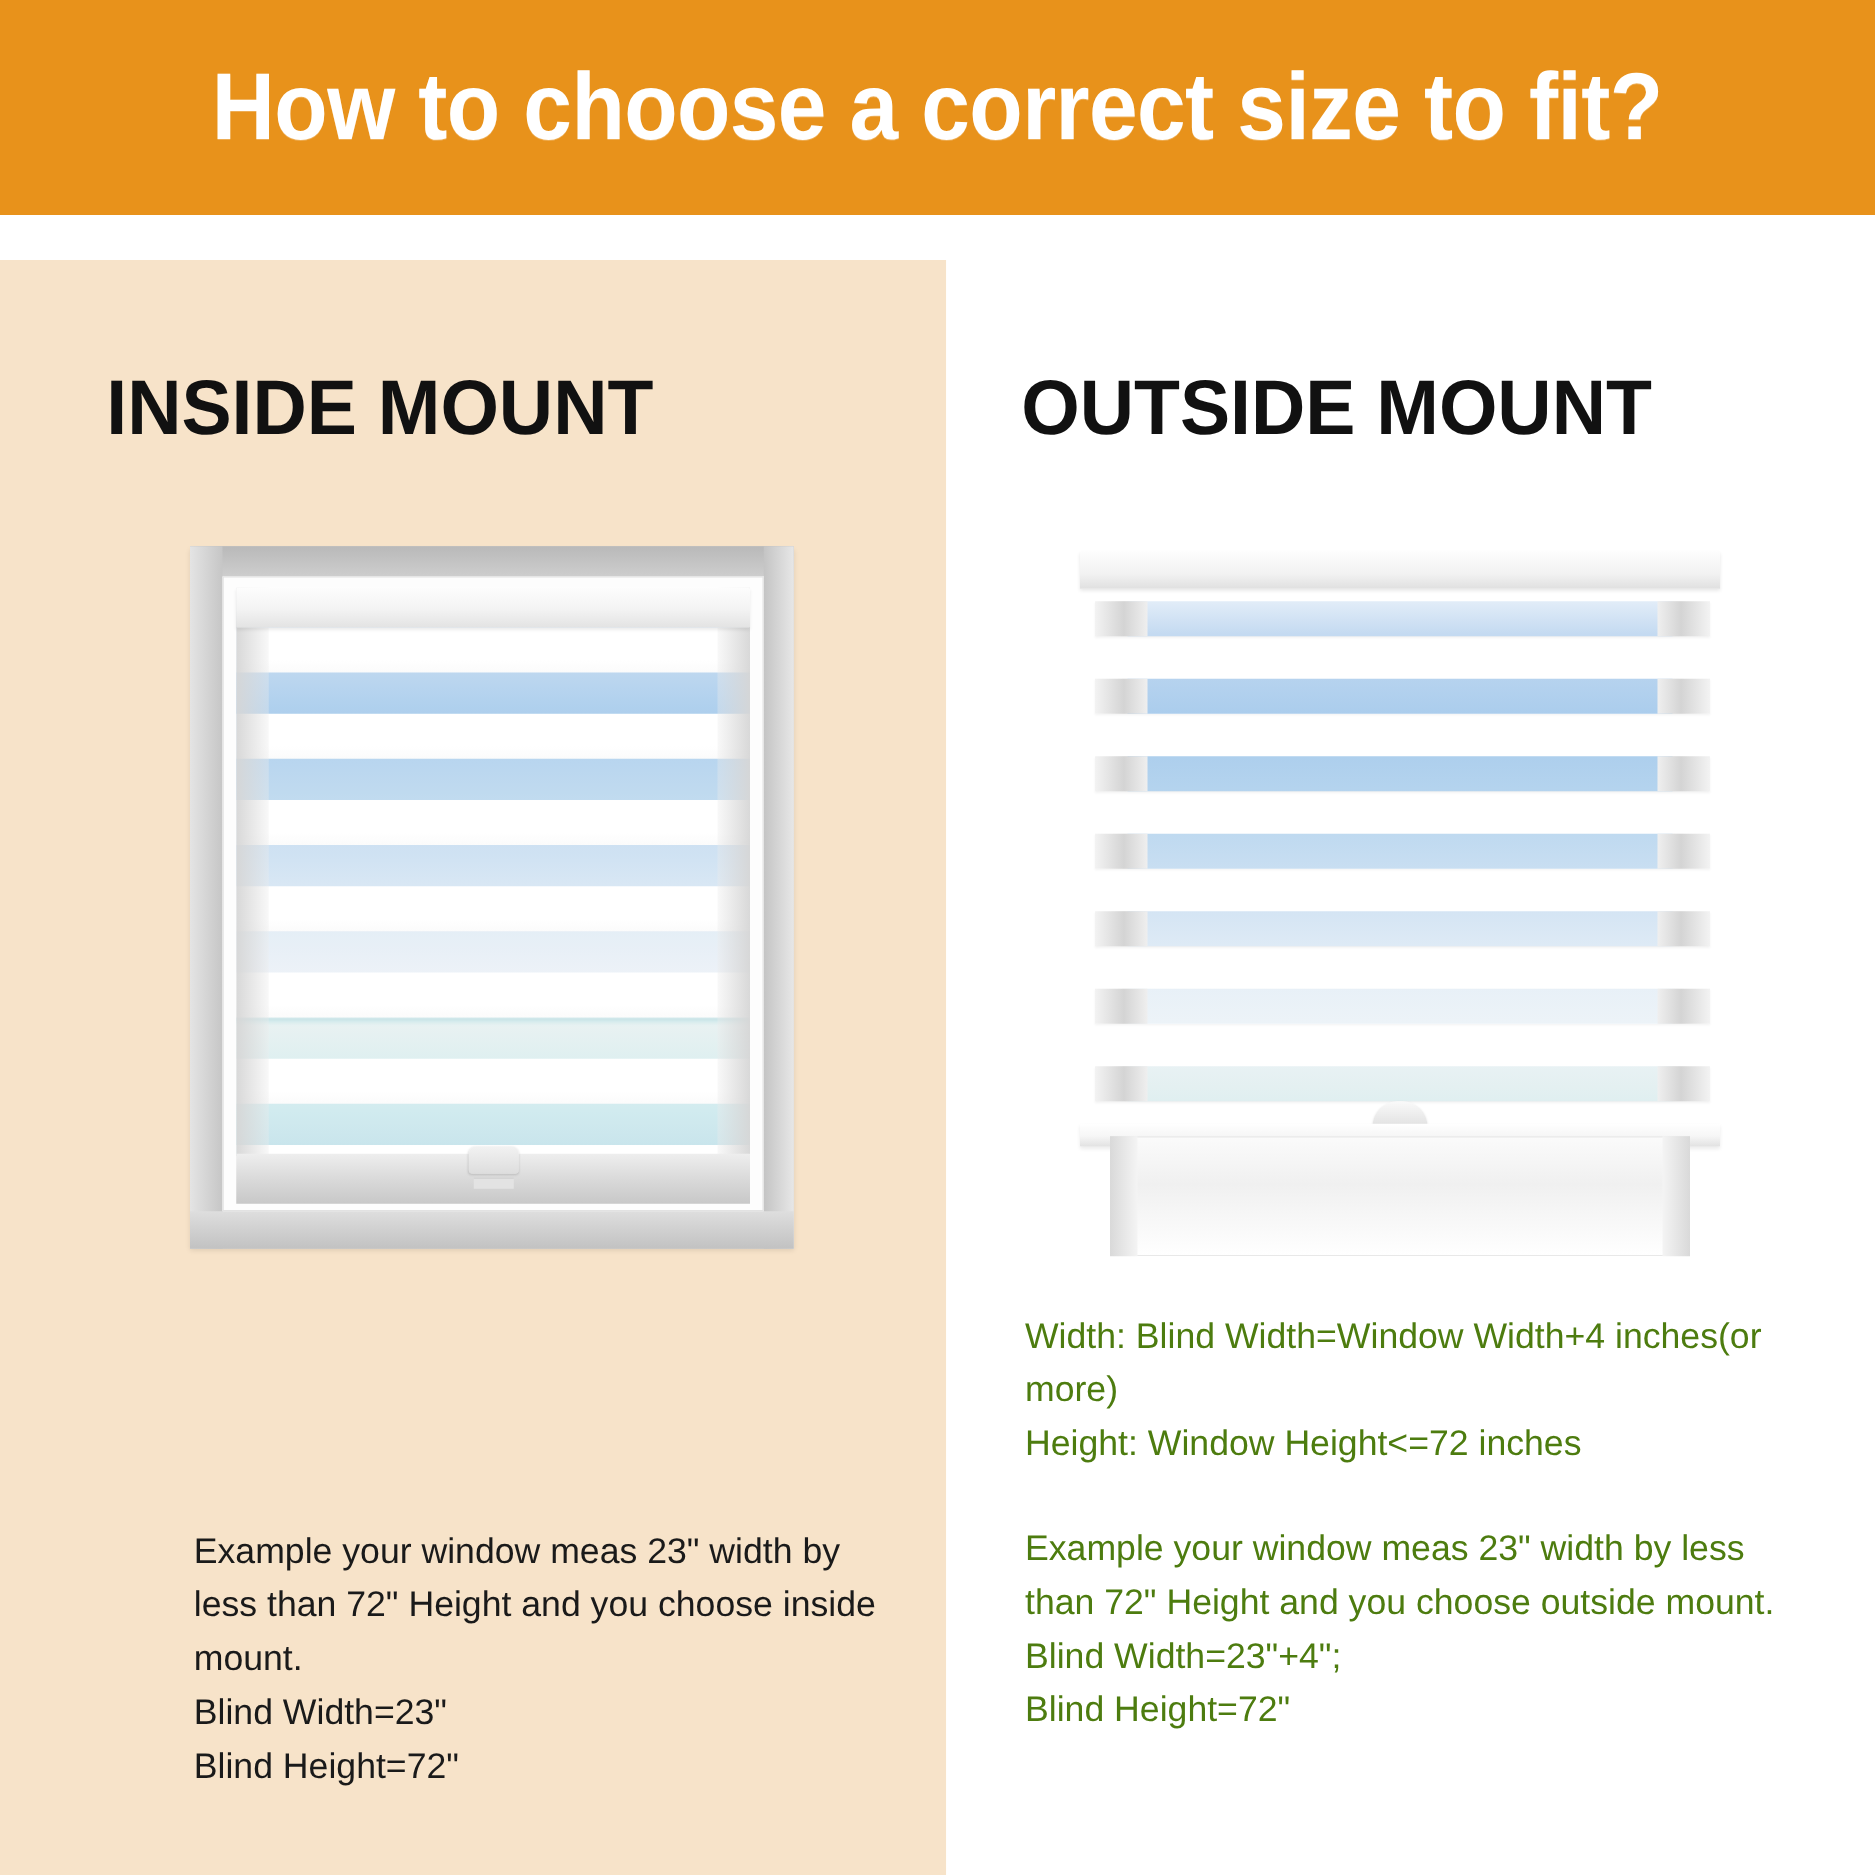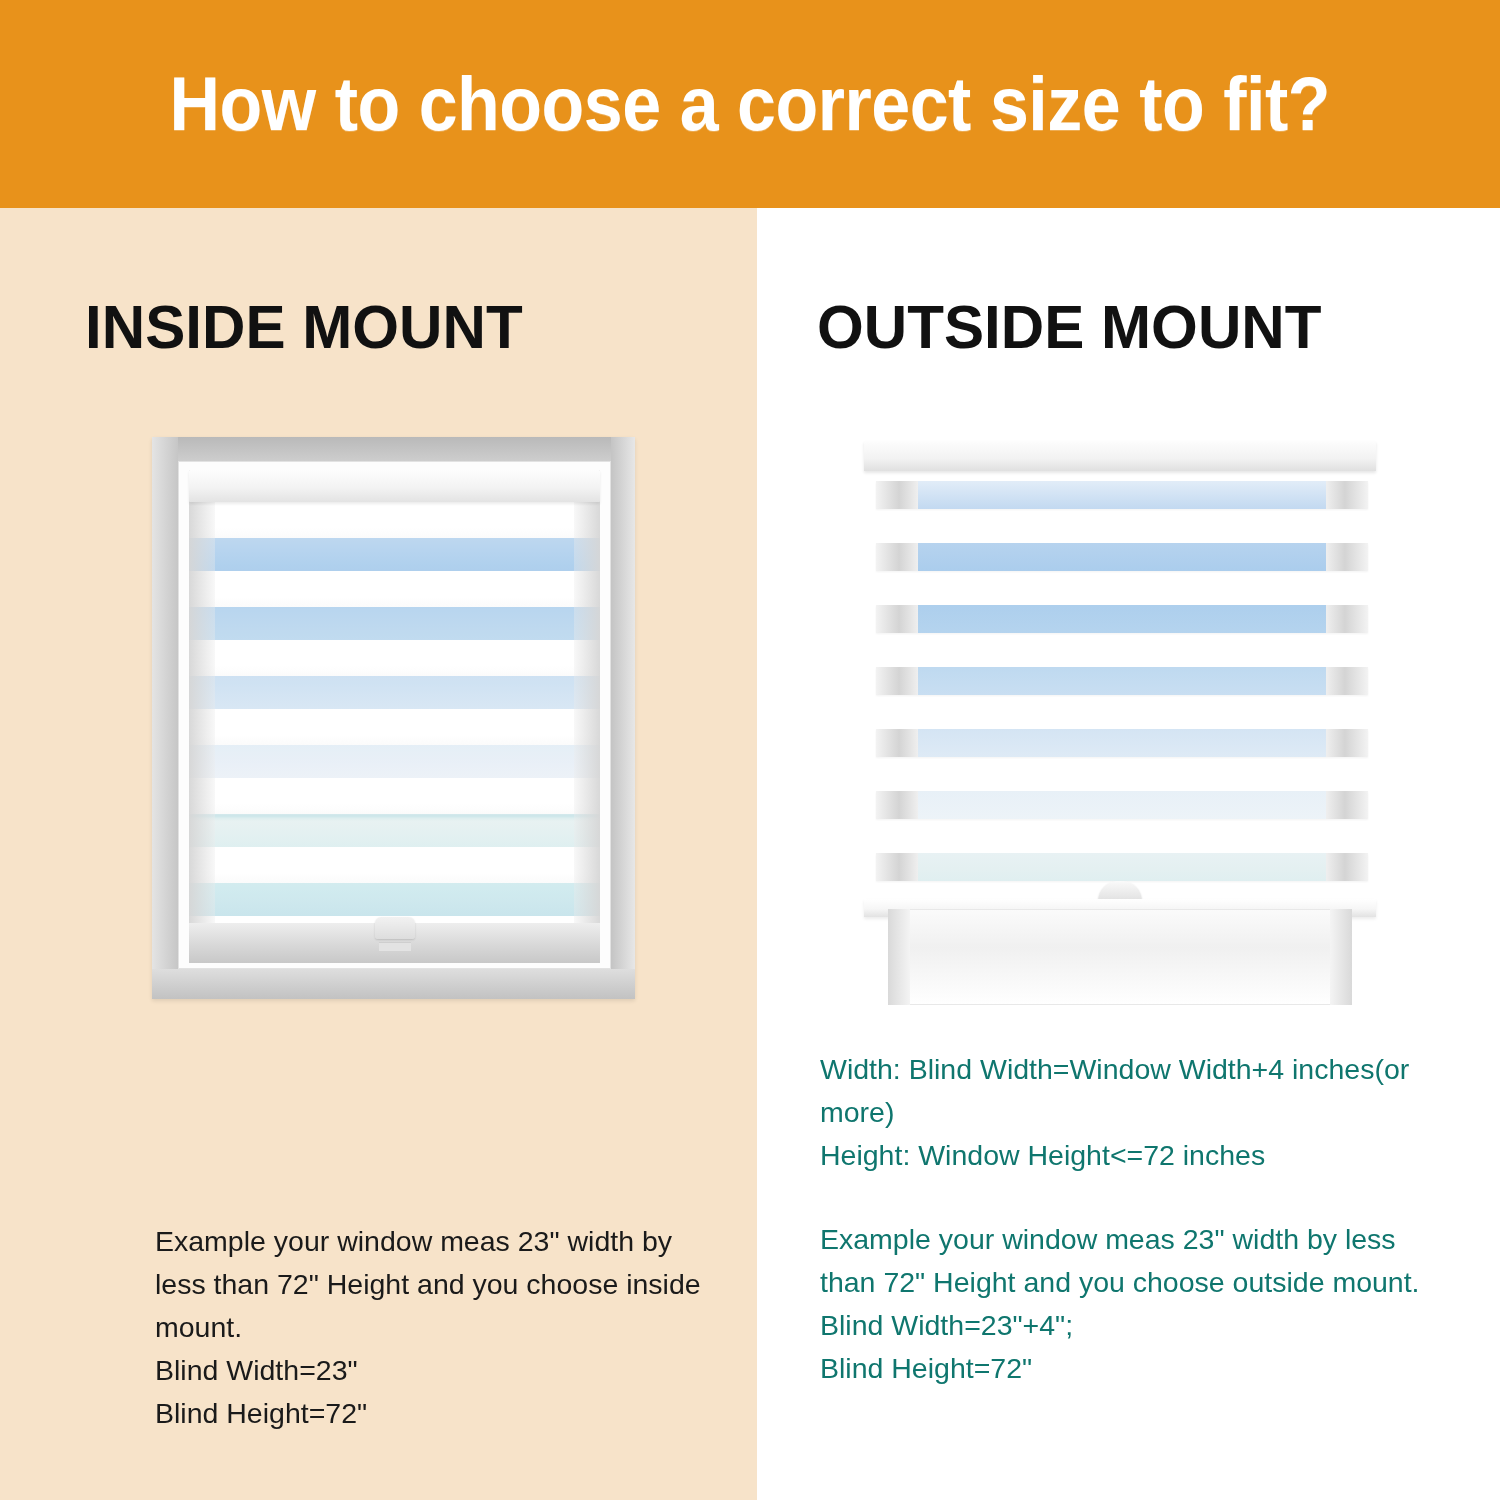--- a/index.html
+++ b/index.html
@@ -19,21 +19,21 @@
     width: 1500px;
     height: 1500px;
     background: #ffffff;
   }
 
   
   .banner {
     position: absolute;
     left: 0; top: 0;
     width: 1500px;
-    height: 208px;
+    height: 172px;
     background: #E8921B;
     display: flex;
     align-items: center;
     justify-content: center;
   }
   .banner-title {
     color: #ffffff;
     font-family: "Liberation Sans", sans-serif;
     font-weight: bold;
     font-size: 76px;
@@ -80,21 +80,21 @@
   .txt {
     position: absolute;
     color: #1a1a1a;
     font-family: "Liberation Sans", sans-serif;
     font-size: 28.5px;
     line-height: 43px;
     white-space: pre-wrap;
   }
   .txt-l1 { left: 155px; top: 845px;  width: 560px; }
   .txt-l2 { left: 155px; top: 1012px; width: 570px; }
-  .txt-r  { color: #0f766e; }
+  .txt-r  { color: #4d7c0f; }
   .txt-r1 { left: 63px; top: 840px;  width: 600px; }
   .txt-r2 { left: 63px; top: 1010px; width: 600px; }
 
   
   .win-inside {
     position: absolute;
     left: 152px; top: 437px;
     width: 483px; height: 562px;
   }
   

